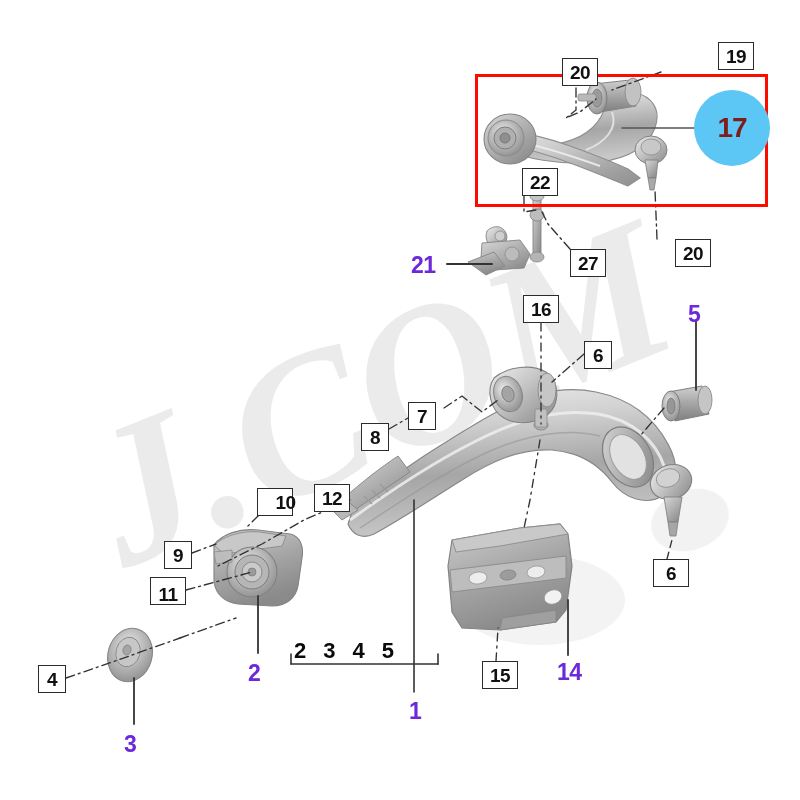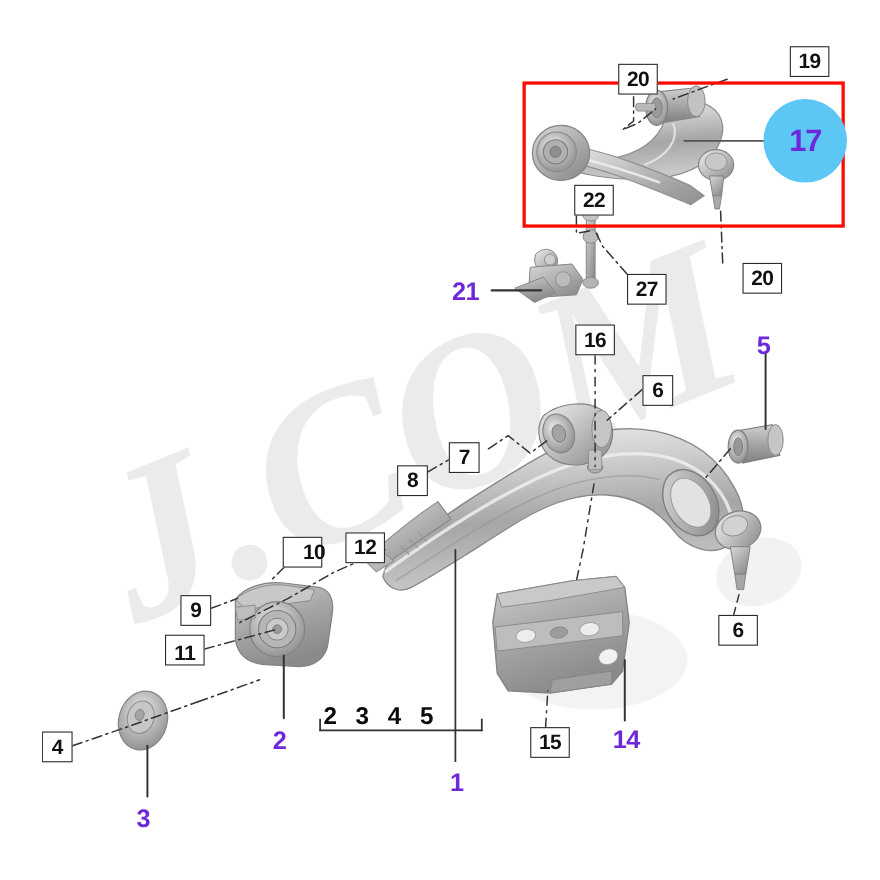--- a/index.html
+++ b/index.html
@@ -336,21 +336,21 @@
       <path d="M414 692 L 414 500" stroke="#333333" stroke-width="1.6"></path>
 
       <path d="M291 664 L 438 664" stroke="#333333" stroke-width="1.6"></path>
       <path d="M291 664 L 291 654" stroke="#333333" stroke-width="1.6"></path>
       <path d="M438 664 L 438 654" stroke="#333333" stroke-width="1.6"></path>
     </g>
   </svg>
 
   <div id="highlight-rect" style="left:475px; top:74px; width:293px; height:133px; border:3px solid #fe0b00;"></div>
 
-  <div id="highlight-circle" style="left:694px; top:90px; width:76px; height:76px; background:#5cc6f4; color:#6d28d9;">
+  <div id="highlight-circle" style="left:694px; top:90px; width:76px; height:76px; background:#5cc6f4; color:#7f1d1d;">
     <span>17</span>
   </div>
 
   <div class="callout-box w2" style="left:562px; top:58px;">
       <span>20</span>
     </div>
   <div class="callout-box w2" style="left:674px; top:42px;margin-left:44px;">
       <span>19</span>
     </div>
   <div class="callout-box w2" style="left:506px; top:168px;margin-left:16px;">

